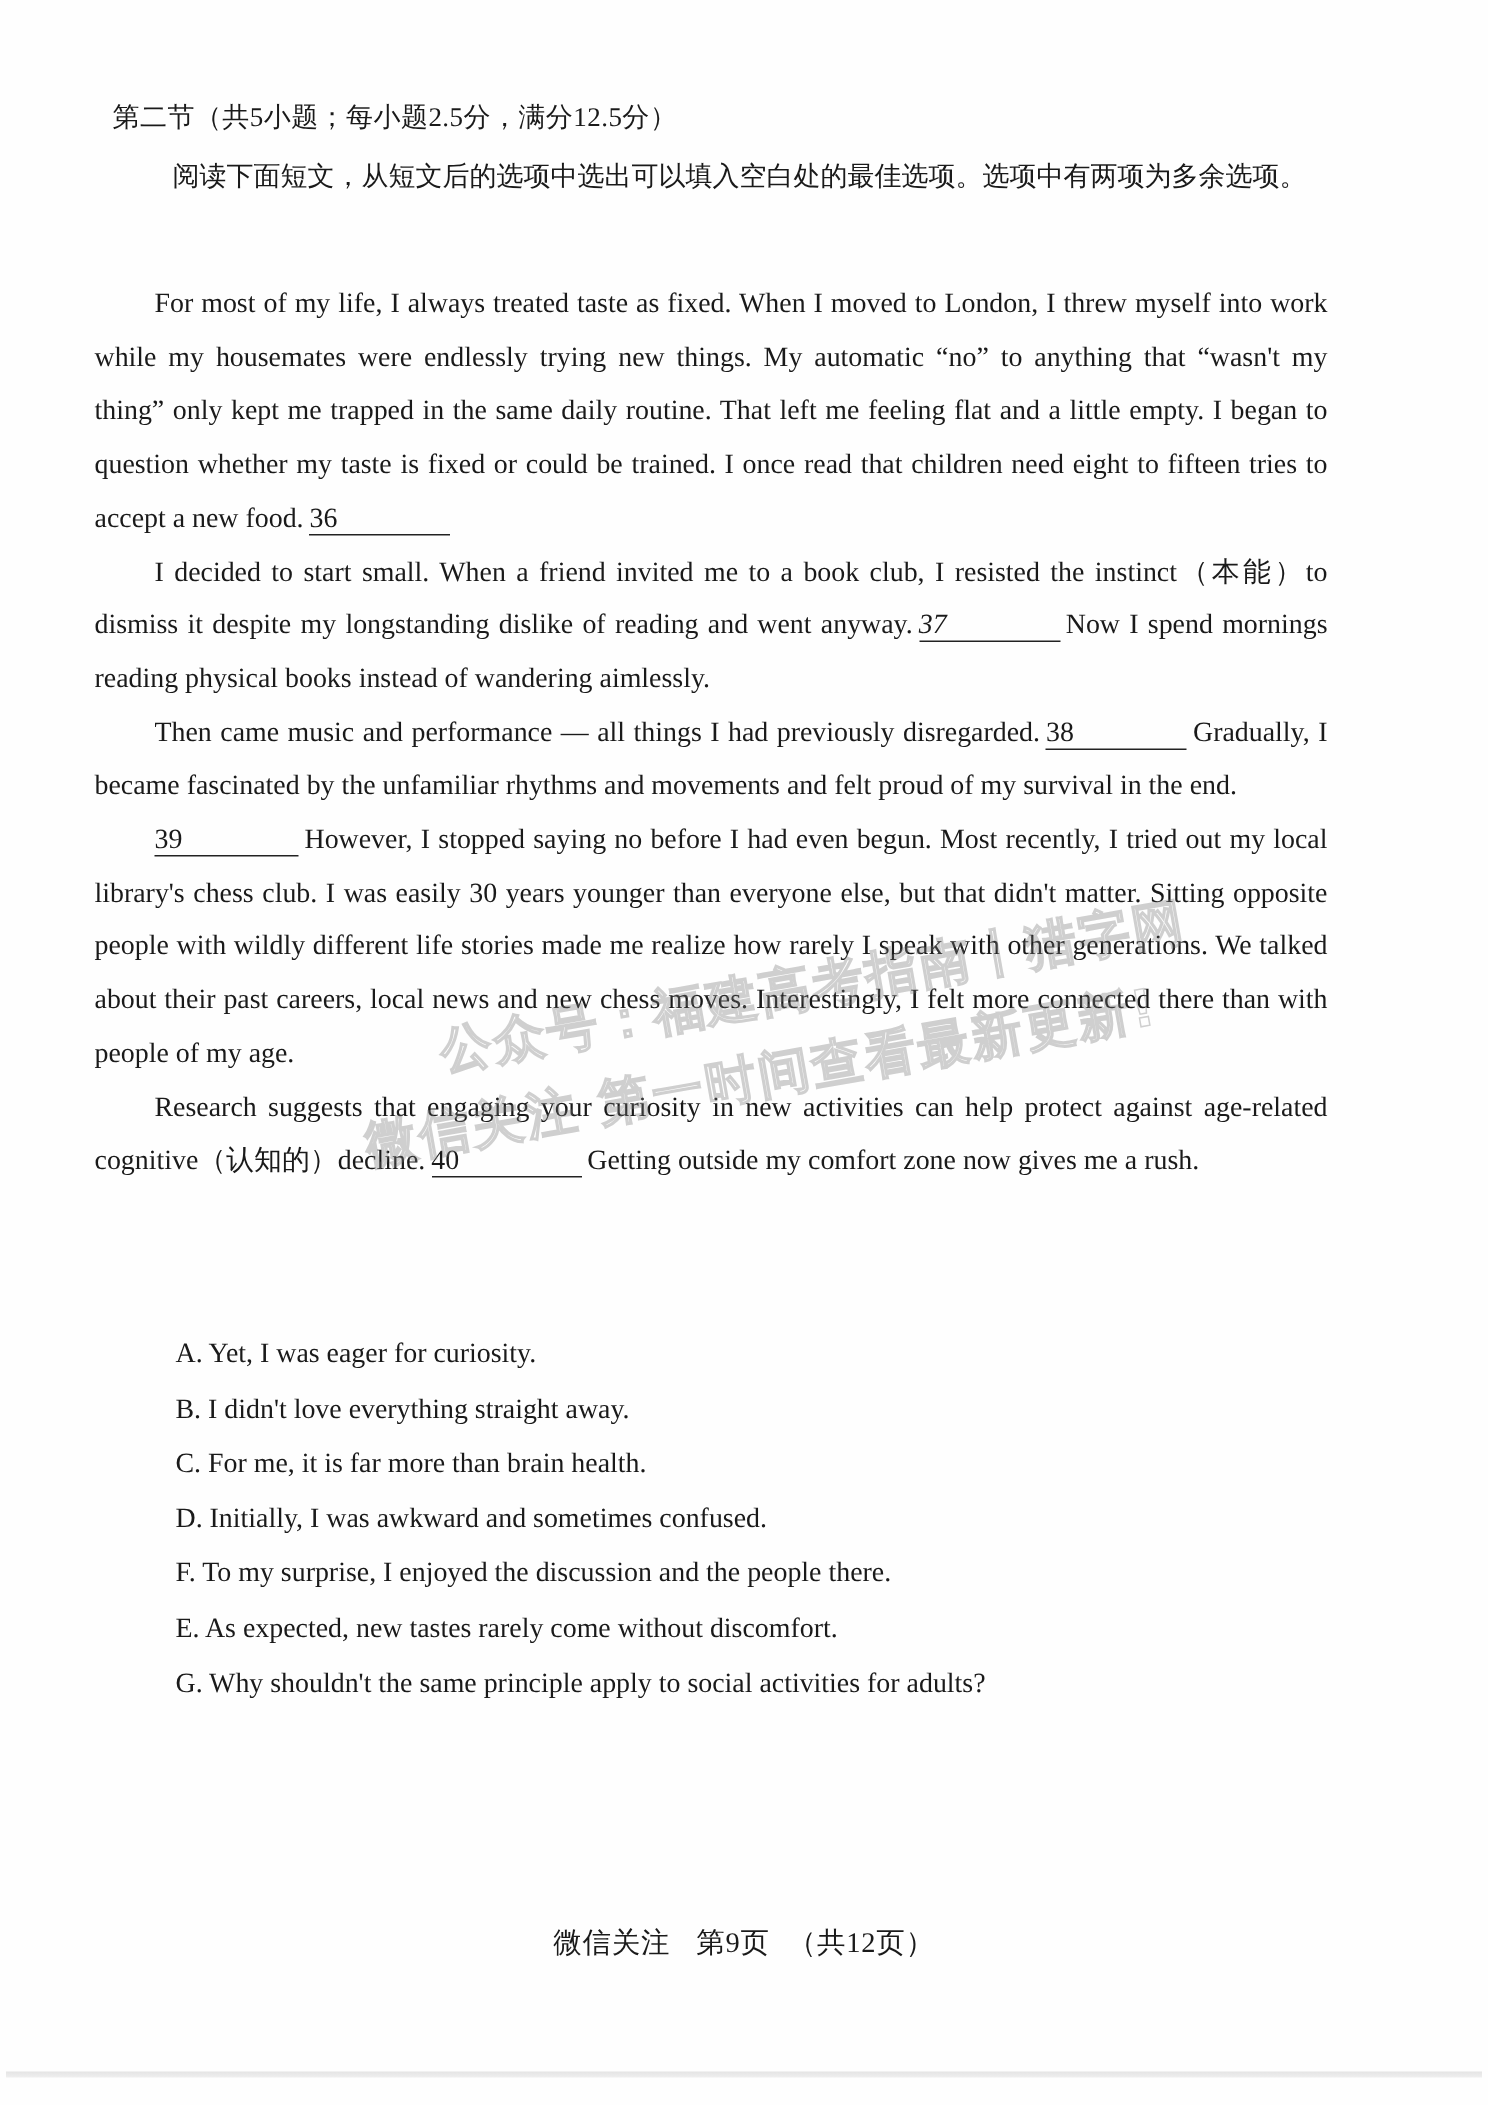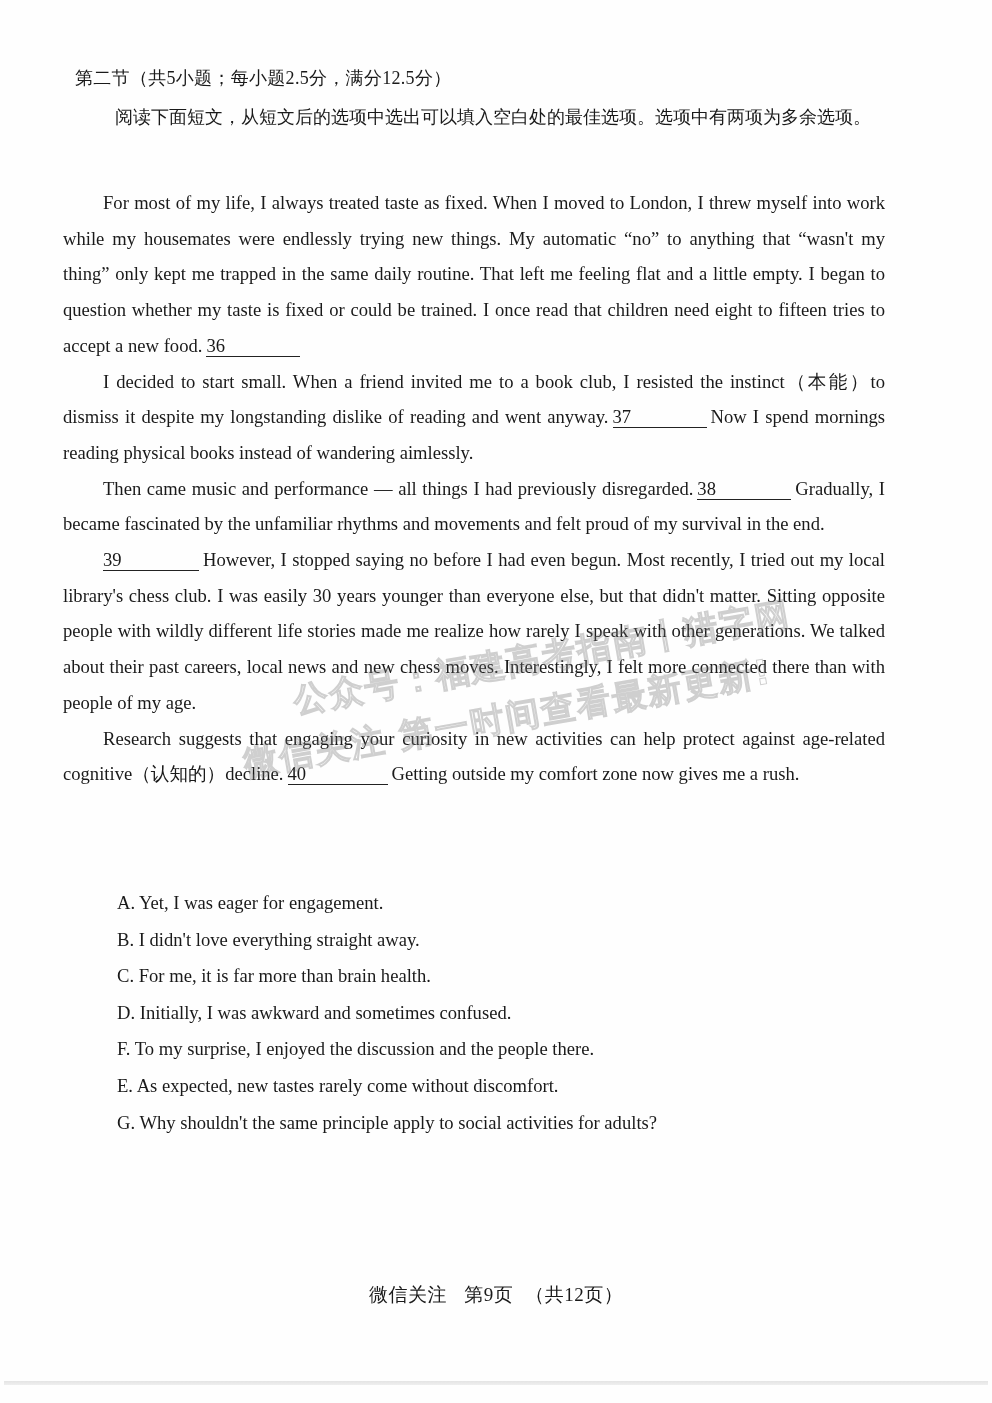--- a/index.html
+++ b/index.html
@@ -32,21 +32,21 @@
   .para {
     margin: 0; font-size: 18.6px; line-height: 35.7px;
     text-indent: 40px; text-align: justify; text-align-last: left;
   }
   .blank {
     display: inline-block; border-bottom: 1.3px solid #222;
     text-align: center; line-height: 20px; text-indent: 0;
     margin: 0 4px;
   }
   .b36 { width: 94px; }
-  .b37 { width: 94px; }
+  .b37 { width: 94px; font-style: italic; }
   .b38 { width: 94px; }
   .b39 { width: 96px; margin-left: 0; }
   .b40 { width: 100px; }
   .options {
     position: absolute; left: 117px; top: 885px;
   }
   .option {
     font-size: 18.6px; line-height: 36.6px; white-space: nowrap;
   }
   .footer {
@@ -87,21 +87,21 @@
 
     <p class="para"><span>Research suggests that engaging your curiosity in new activities can help protect against age-related cognitive（认知的）decline.</span><span class="blank b40">40</span><span>Getting outside my comfort zone now gives me a rush.</span></p>
   </div>
 
   <div class="watermark">
     <div class="wm-line wm1">公众号：福建高考指南丨猎字网</div>
     <div class="wm-line wm2">微信关注 第一时间查看最新更新!</div>
   </div>
 
   <div class="options">
-    <div class="option">A. Yet, I was eager for engagement.</div>
+    <div class="option">A. Yet, I was eager for curiosity.</div>
     <div class="option">B. I didn't love everything straight away.</div>
     <div class="option">C. For me, it is far more than brain health.</div>
     <div class="option">D. Initially, I was awkward and sometimes confused.</div>
     <div class="option">F. To my surprise, I enjoyed the discussion and the people there.</div>
     <div class="option">E. As expected, new tastes rarely come without discomfort.</div>
     <div class="option">G. Why shouldn't the same principle apply to social activities for adults?</div>
   </div>
 
   <div class="footer">
     <span>微信关注</span>

